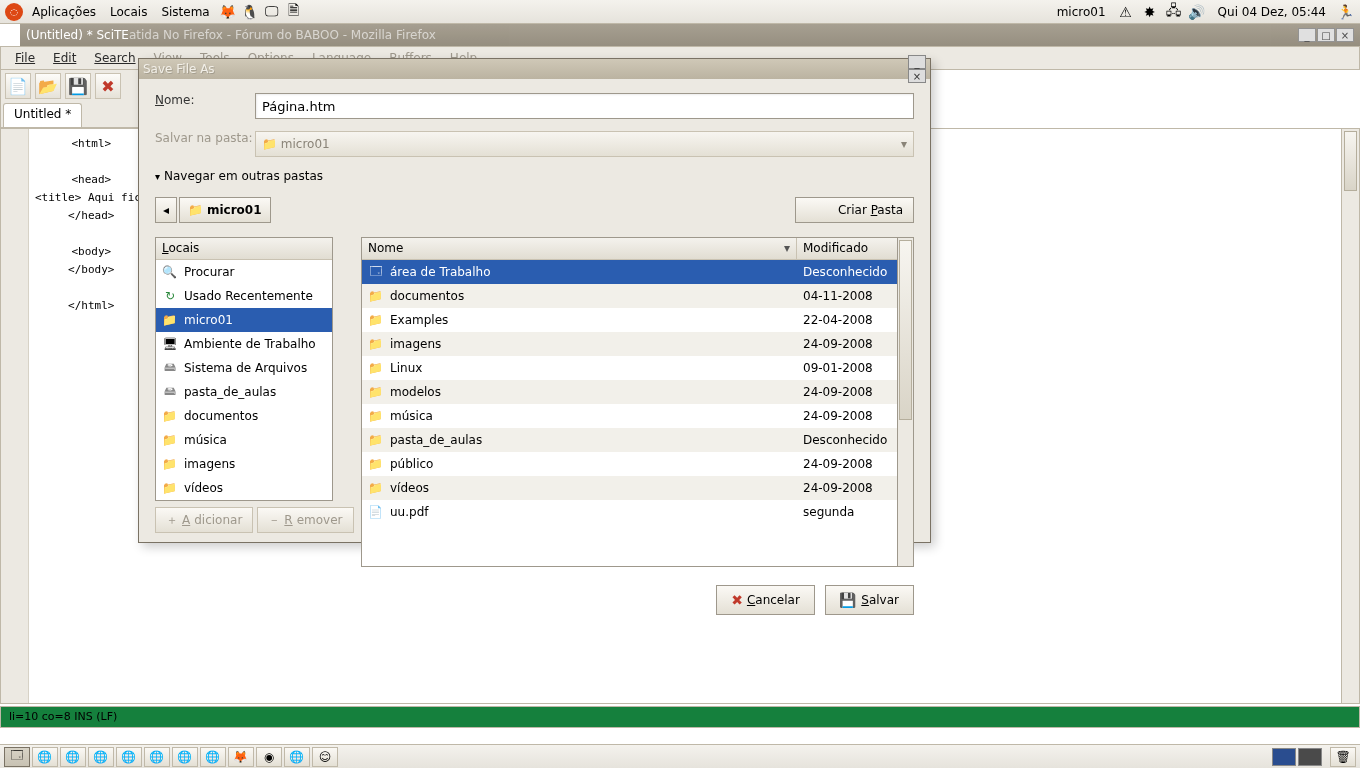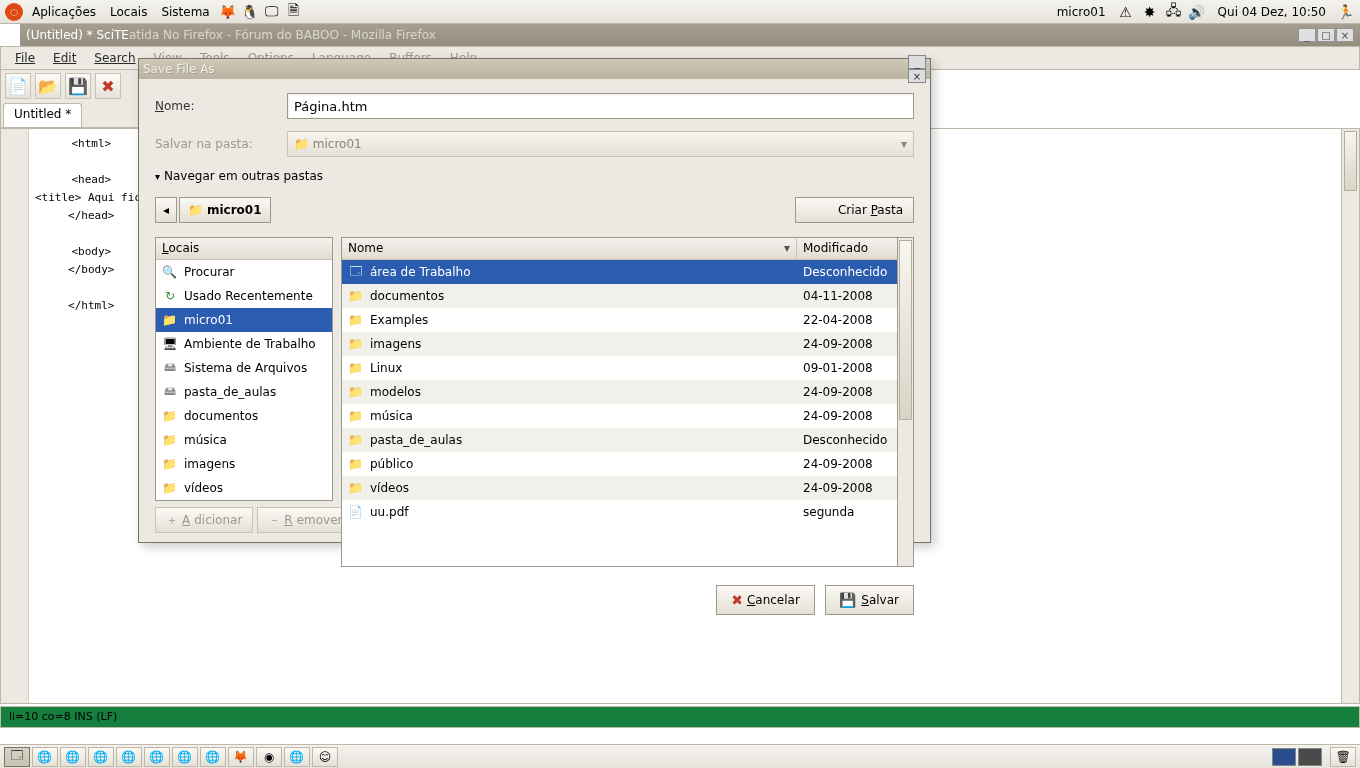--- a/index.html
+++ b/index.html
@@ -50,21 +50,21 @@
 .ws { width:24px; height:18px; border:1px solid #888; background:#2a4d8f; }
 .ws.inactive { background:#4a4a4a; }
 
 
 .dialog { position:absolute; left:138px; top:58px; width:793px; height:485px; background:#ece9e2; border:1px solid #7a7264; box-shadow:4px 4px 10px rgba(0,0,0,0.2); }
 .dlg-title { height:20px; background:linear-gradient(#cfc8b7,#bbb3a1); display:flex; align-items:center; padding:0 4px; color:#fff; font-size:11px; }
 .dlg-title .t { color:#f2efe8; text-shadow:1px 1px 0 rgba(0,0,0,0.15);}
 .dlg-title .wbtns{margin-left:auto;}
 .dlg-body { padding: 14px 16px 12px 16px; }
 
-.row { display:flex; align-items:center; margin-bottom:12px;gap:32px; }
+.row { display:flex; margin-bottom:12px; }
 .row-label { width:100px; color:#333; }
 .row-label .u { text-decoration: underline; }
 .name-input { flex:1; height:26px; border:1px solid #9e988c; background:#fff; padding:3px 6px; font-size:13px; box-shadow:inset 1px 1px 2px rgba(0,0,0,0.08); }
 .folder-sel { flex:1; height:26px; border:1px solid #c9c2b2; background:linear-gradient(#f7f5f0,#e4e0d5); display:flex; align-items:center; padding:0 6px; color:#8a8478; position:relative;}
 .folder-sel::after{content:"▾"; position:absolute; right:6px; color:#8a8478;}
 .row.dim .row-label{ color:#9e988c; }
 
 .expander { display:flex; align-items:center; gap:4px; margin:6px 0 14px 0; cursor:default; }
 .expander .tri { font-size:10px; }
 
@@ -80,21 +80,21 @@
 .places-head { height:22px; background:linear-gradient(#f4f2ed,#e1ddd2); border-bottom:1px solid #c9c2b2; padding:3px 6px; }
 .places-head .u{text-decoration:underline;}
 .places-list { flex:1; overflow:hidden; }
 .place { height:24px; display:flex; align-items:center; padding:0 6px; gap:6px; }
 .place.sel { background:#2a5db0; color:#fff; }
 .place .ico { width:16px; text-align:center; }
 .places-btns { display:flex; gap:4px; padding:0; margin-top:6px; }
 .places-btns .btn { flex:1; justify-content:center; color:#9e988c; border-color:#c9c2b2; }
 
 .files-wrap { flex:1; display:flex; }
-.files { flex:1; border:1px solid #9e988c; background:#fff; display:flex; flex-direction:column; }
+.files { flex:1; border:1px solid #9e988c; background:#fff; display:flex; flex-direction:column;margin-left:20px; }
 .files-head { height:22px; background:linear-gradient(#f4f2ed,#e1ddd2); border-bottom:1px solid #c9c2b2; display:flex; }
 .fh-name { flex:1; padding:3px 6px; border-right:1px solid #c9c2b2; position:relative;}
 .fh-name::after{content:"▾"; position:absolute; right:6px; color:#555;}
 .fh-mod { width:100px; padding:3px 6px; }
 .files-list { flex:1; }
 .frow { height:24px; display:flex; align-items:center; }
 .frow:nth-child(even){ background:#f2f0ea; }
 .frow.sel { background:#2a5db0; color:#fff; }
 .fcell-name { flex:1; display:flex; align-items:center; padding:0 6px; gap:6px; }
 .fcell-mod { width:100px; padding:0 6px; }
@@ -128,21 +128,21 @@
     <span class="panel-icon">🐧</span>
     <span class="panel-icon">🖵</span>
     <span class="panel-icon">🗎</span>
   </div>
   <div class="right">
     <span class="panel-item">micro01</span>
     <span class="panel-icon">⚠</span>
     <span class="panel-icon">✸</span>
     <span class="panel-icon">🖧</span>
     <span class="panel-icon">🔊</span>
-    <span class="panel-item">Qui 04 Dez, 10:50</span>
+    <span class="panel-item">Qui 04 Dez, 05:44</span>
     <span class="panel-icon" style="color:#5a9e3e">🏃</span>
   </div>
 </div>
 
 <div class="bg-titlebar">
   <span>(Untitled) * SciTE</span>
   <span style="opacity:.6">  atida No Firefox - Fórum do BABOO - Mozilla Firefox</span>
   <div class="wbtns">
     <div class="wbtn">_</div>
     <div class="wbtn">□</div>

